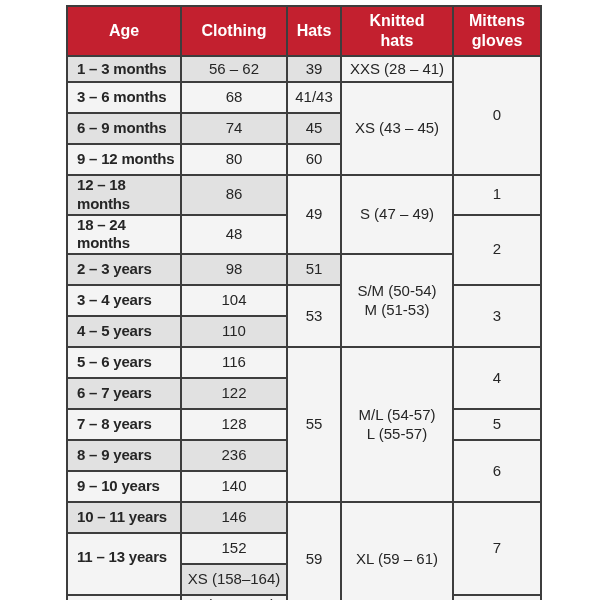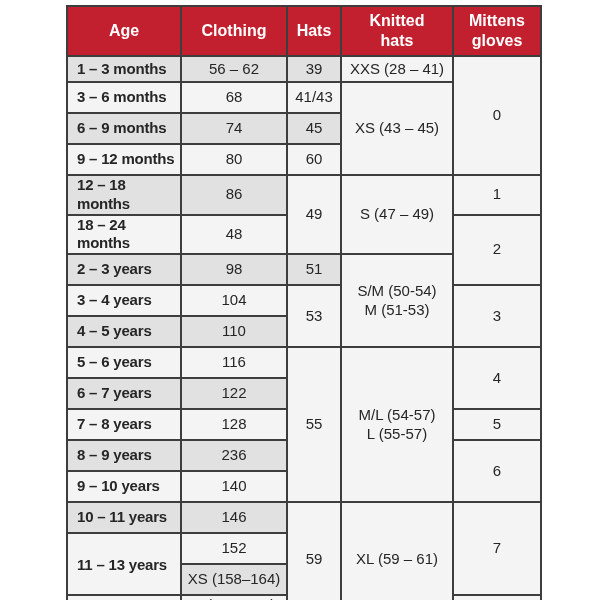--- a/index.html
+++ b/index.html
@@ -54,21 +54,21 @@
     text-align: center;
   }
   td.a {
     text-align: left;
     padding-left: 9px;
     font-weight: bold;
     letter-spacing: -0.2px;
   }
   td.g { background: var(--row-gray); }
   td.w { background: var(--row-light); }
-  td.vtop { vertical-align: top; padding-top: 22px; }
+  td.vtop { vertical-align: top; padding-top: 14px; }
   .block {
     display: inline-block;
     text-align: center;
     white-space: pre-line;
   }
 </style>
 </head>
 <body>
 
 <div class="page">

